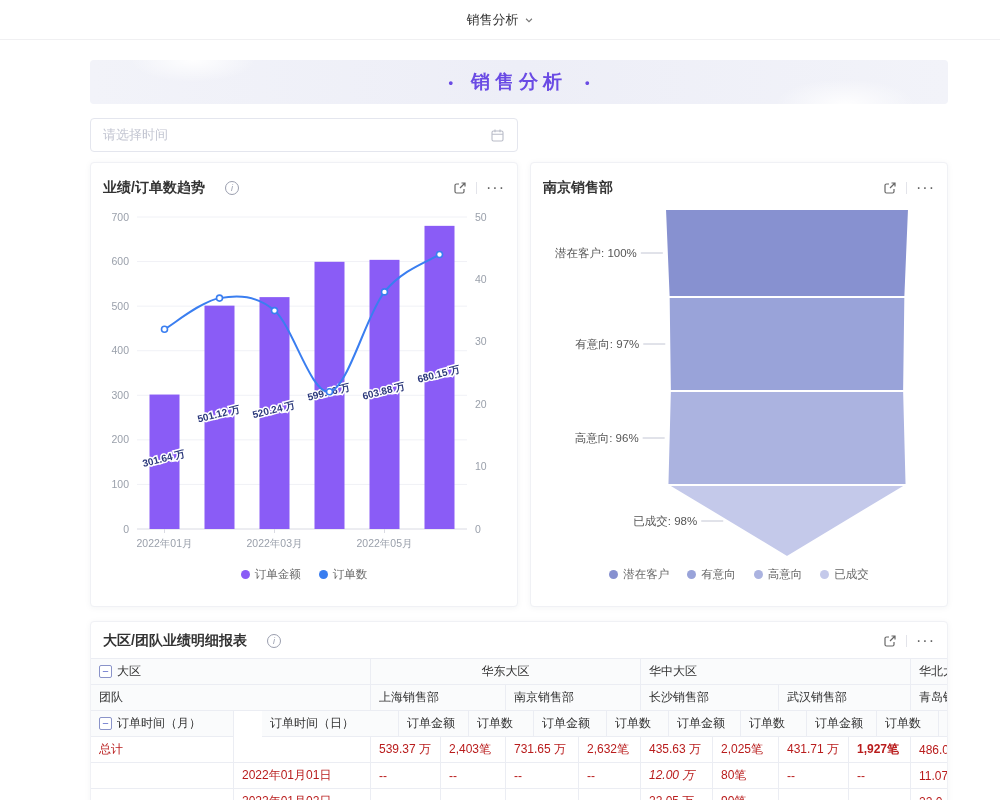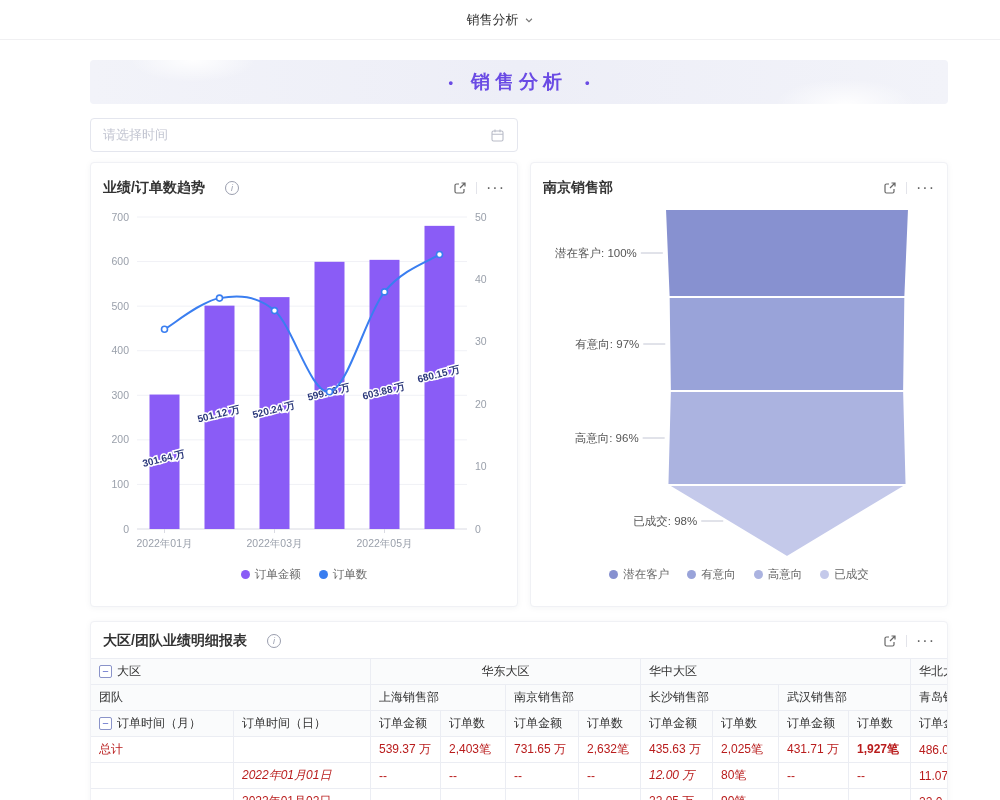--- a/index.html
+++ b/index.html
@@ -277,21 +277,21 @@
           </div>
           <div class="cell th" style="width: 128px;">
             <span>青岛销售部</span>
           </div>
         </div>
         <div class="trow">
           <div class="cell th" style="width: 143px;">
             <div class="collapse-icon">−</div>
             <span>订单时间（月）</span>
           </div>
-          <div class="cell th" style="width: 137px;">
+          <div class="cell th" style="width: 137px; margin-left: 28px;">
             <span>订单时间（日）</span>
           </div>
           <div class="cell th" style="width: 70px;">
             <span>订单金额</span>
           </div>
           <div class="cell th" style="width: 65px;">
             <span>订单数</span>
           </div>
           <div class="cell th" style="width: 73px;">
             <span>订单金额</span>
@@ -323,21 +323,21 @@
           <div class="cell td" style="width: 73px;">731.65 万</div>
           <div class="cell td" style="width: 62px;">2,632笔</div>
           <div class="cell td" style="width: 72px;">435.63 万</div>
           <div class="cell td" style="width: 66px;">2,025笔</div>
           <div class="cell td" style="width: 70px;">431.71 万</div>
           <div class="cell td" style="width: 62px; font-weight: bold;">1,927笔</div>
           <div class="cell td" style="width: 128px;">486.0</div>
         </div>
         <div class="trow">
           <div class="cell td" style="width: 143px;"></div>
-          <div class="cell td" style="width: 137px; font-style: italic;">2022年01月01日</div>
+          <div class="cell td" style="width: 137px;">2022年01月01日</div>
           <div class="cell td" style="width: 70px;">--</div>
           <div class="cell td" style="width: 65px;">--</div>
           <div class="cell td" style="width: 73px;">--</div>
           <div class="cell td" style="width: 62px;">--</div>
           <div class="cell td" style="width: 72px; font-style: italic;">12.00 万</div>
           <div class="cell td" style="width: 66px;">80笔</div>
           <div class="cell td" style="width: 70px;">--</div>
           <div class="cell td" style="width: 62px;">--</div>
           <div class="cell td" style="width: 128px;">11.07</div>
         </div>

